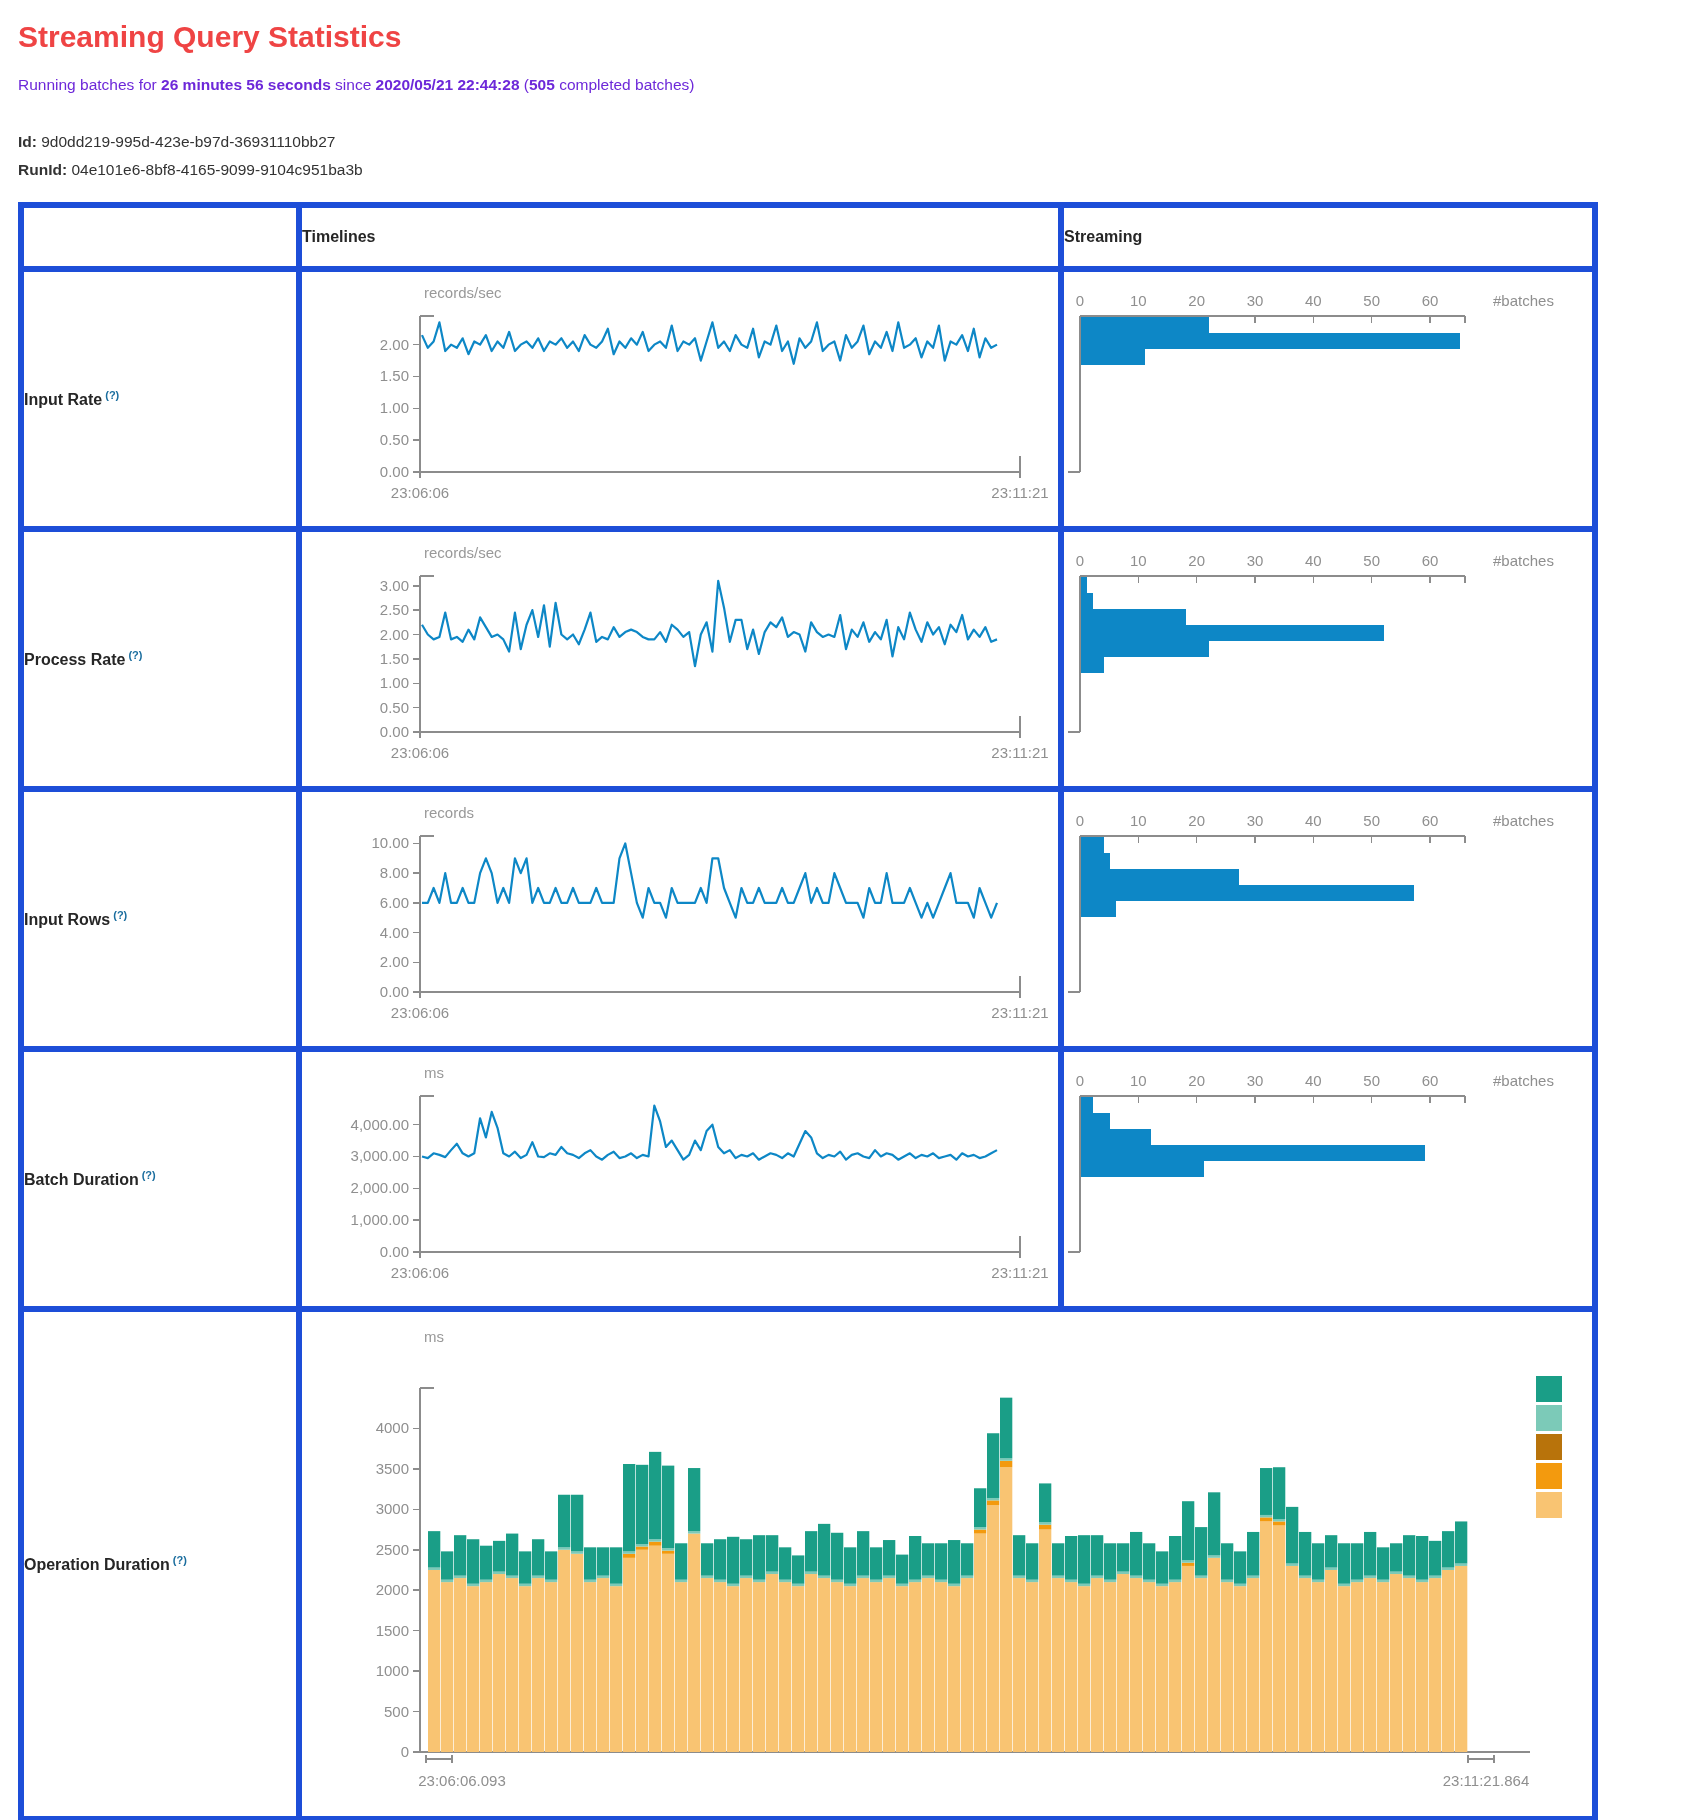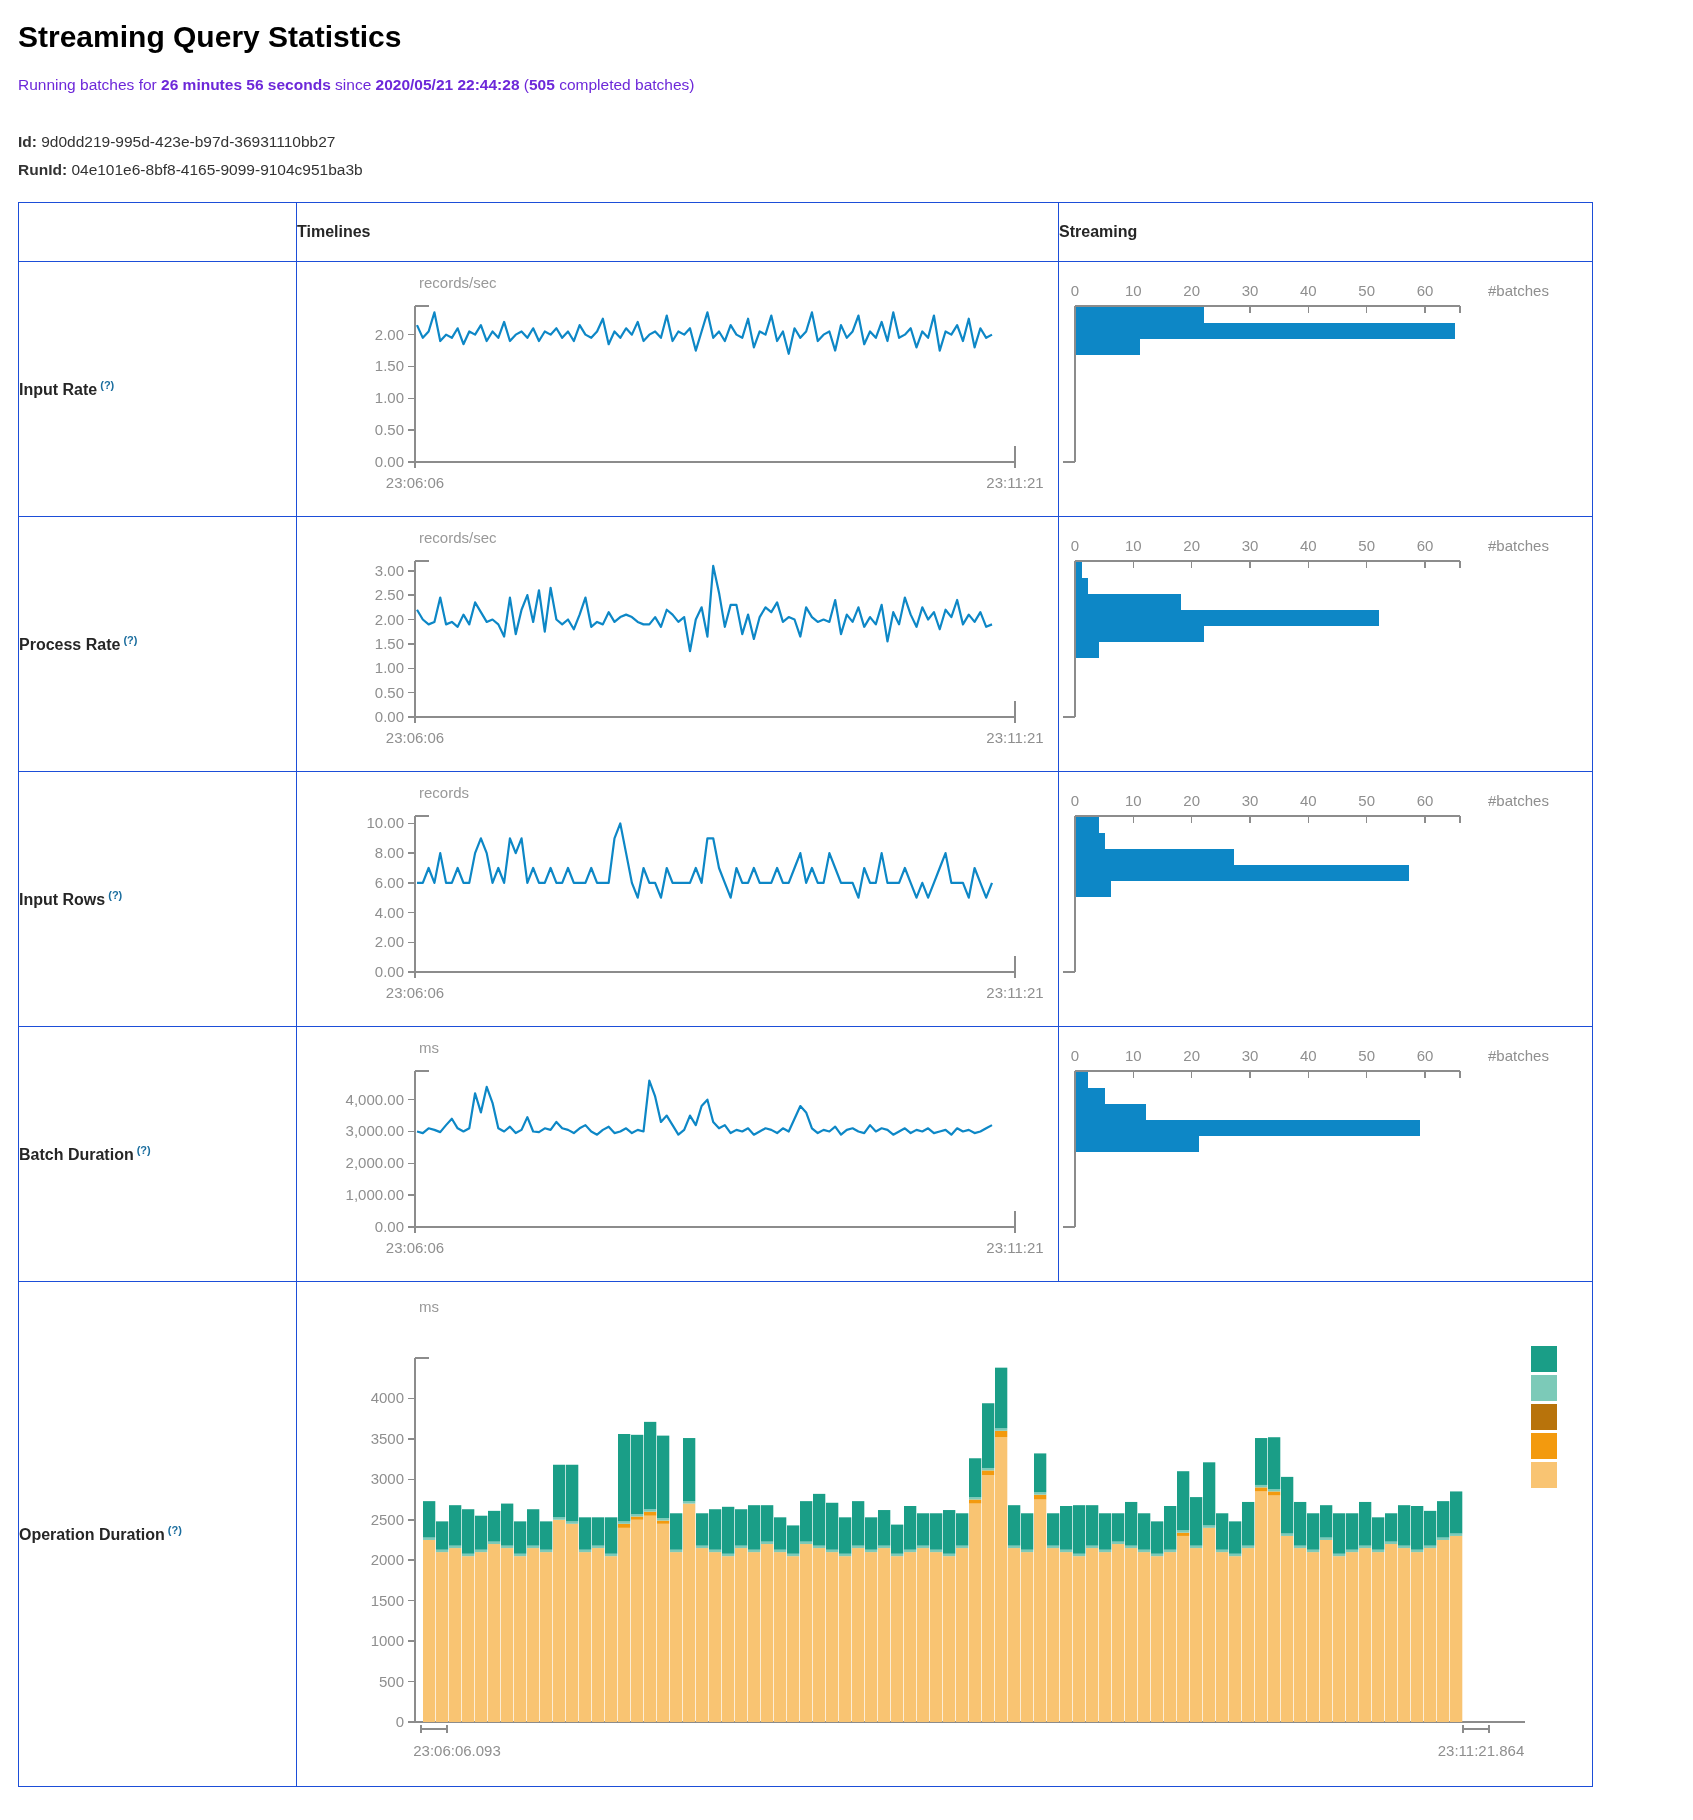--- a/index.html
+++ b/index.html
@@ -1,23 +1,23 @@
 <!DOCTYPE html>
 <html><head>
 <meta charset="utf-8">
 <style>
   html,body{margin:0;padding:0;background:#fff;}
   body{width:1693px;height:1820px;overflow:hidden;font-family:"Liberation Sans","DejaVu Sans",sans-serif;color:#333;}
   .page{padding:14px 0 0 18px;}
-  h1{font-size:30px;margin:6px 12px 22px 0;color:#000000;letter-spacing:0;}
+  h1{font-size:30px;margin:6px 12px 22px 0;color:#ef4444;letter-spacing:0;}
   .subtitle{font-size:15.5px;margin:0 0 34px 0;color:#6d28d9;}
   .meta{font-size:15.5px;line-height:1.8;margin:0 0 18px 0;}
   .meta div{white-space:nowrap;}
   table.stats{border-collapse:collapse;table-layout:fixed;width:1574px;margin-top:16px;}
-  table.stats th, table.stats td{border:1px solid #1d4ed8;padding:0;margin-left:44px;}
+  table.stats th, table.stats td{border:6px solid #1d4ed8;padding:0;margin-left:44px;}
   th.hdr{height:58px;text-align:left;vertical-align:middle;font-size:16px;color:#262626;padding-left:12px;font-weight:bold;}
   td.label-cell{vertical-align:middle;padding-left:12px;font-size:16px;font-weight:bold;color:#262626;}
   td.chart-cell{vertical-align:top;}
   sup.help{font-size:11px;font-weight:bold;color:#1a6d9e;margin-left:3px;cursor:default;}
   svg text{font-family:"Liberation Sans","DejaVu Sans",sans-serif;font-size:15px;fill:#8f8f8f;}
   svg .unit{fill:#999;}
 </style>
 </head>
 <body>
 

